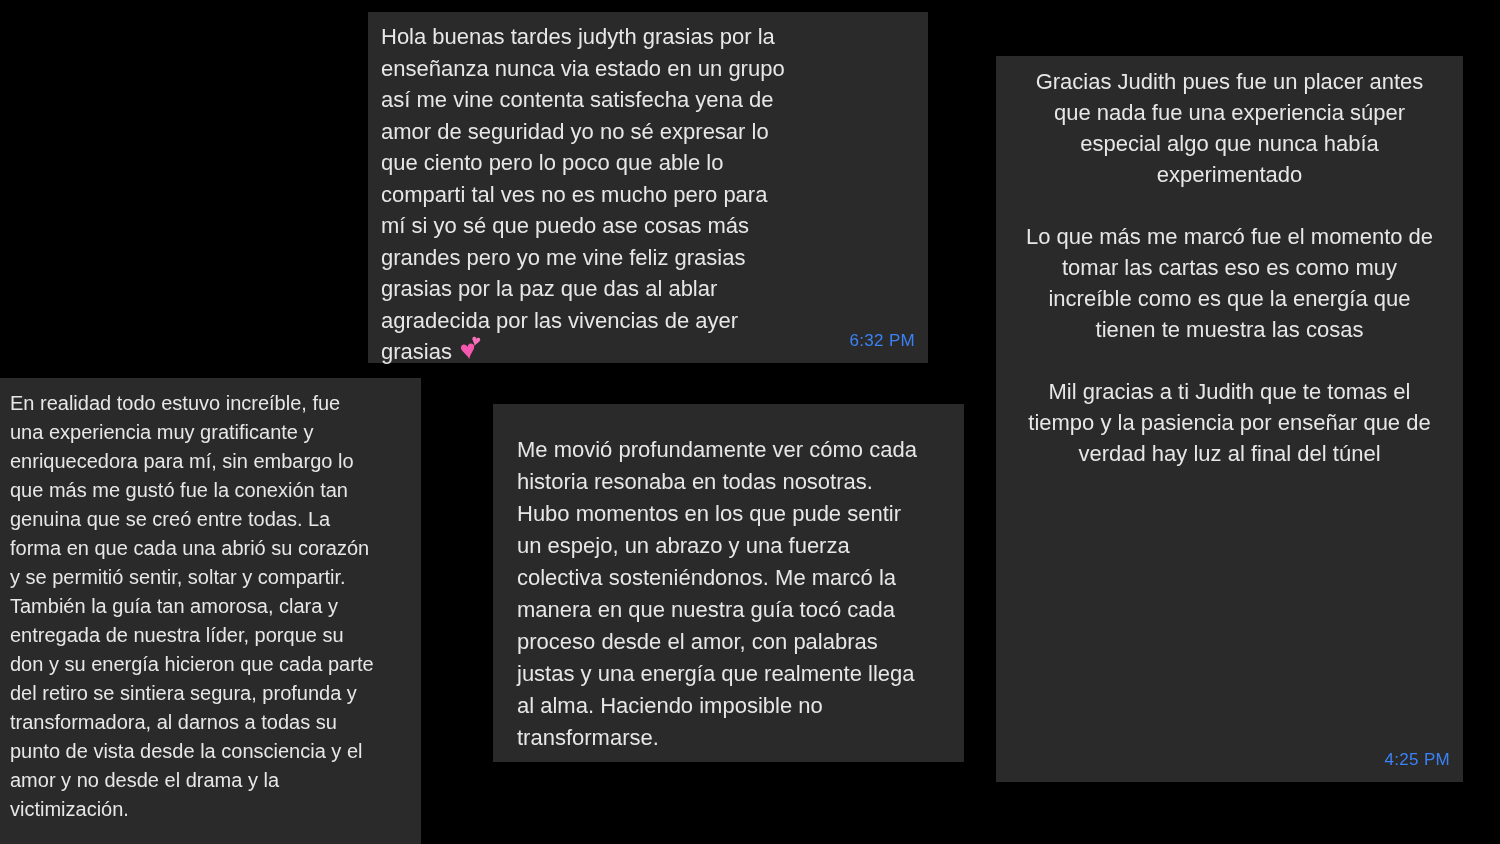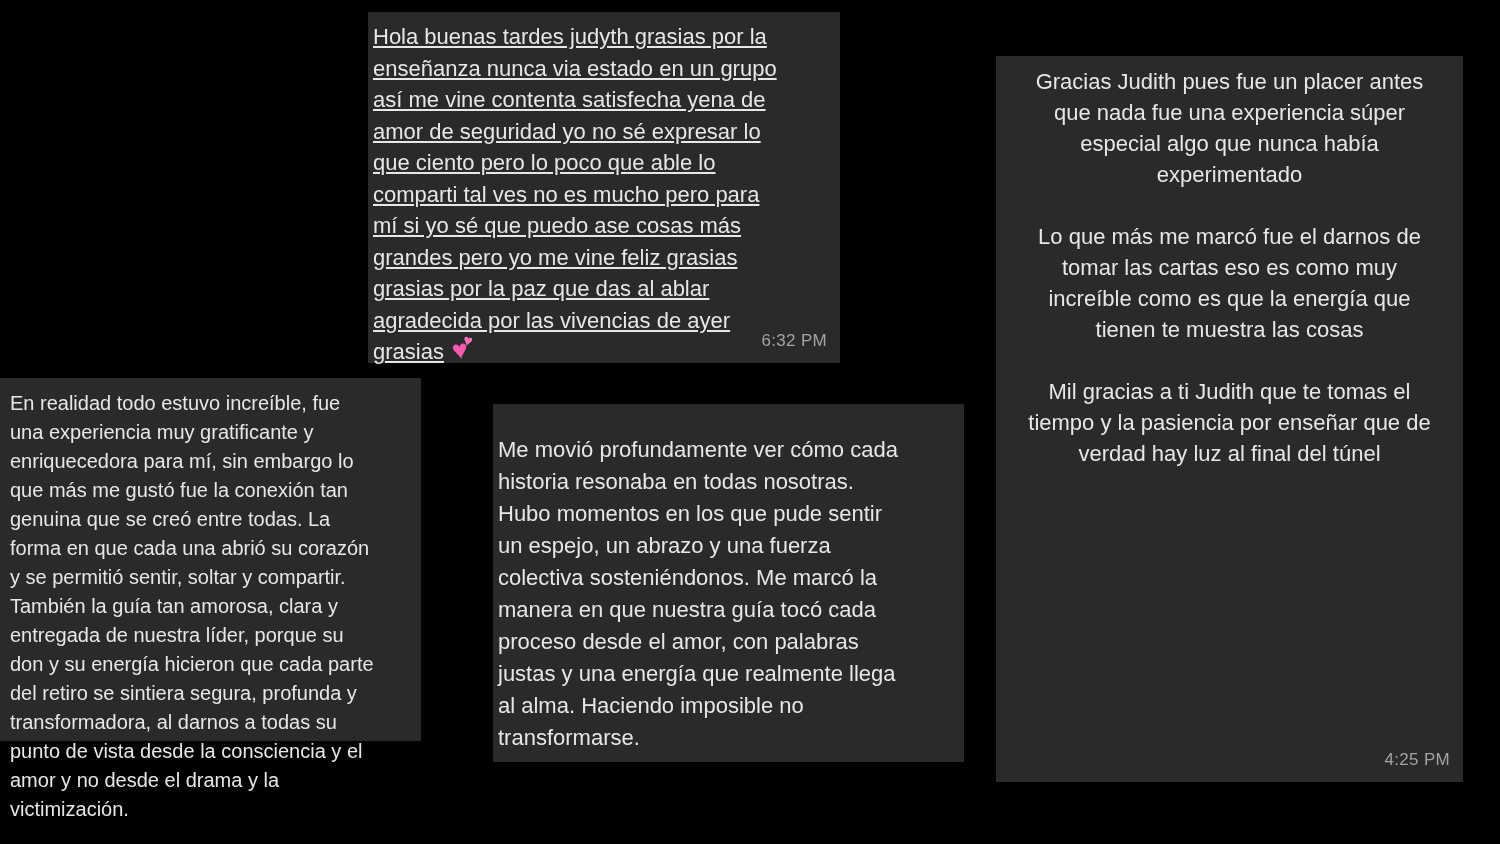--- a/index.html
+++ b/index.html
@@ -14,46 +14,46 @@
     position:absolute;
     background:#2a2a2a;
     color:#e7e7e7;
     box-sizing:border-box;
   }
   .msg-text{
     white-space:pre-line;
     letter-spacing:0;
   }
   #bubble-top{
-    left:368px;top:12px;width:472px;height:351px;
-    padding:9px 5px;
-    font-size:22px;line-height:31.5px;text-decoration:underline;
+    left:368px;top:12px;width:560px;height:351px;
+    padding:9px 13px;
+    font-size:22px;line-height:31.5px;
   }
   #bubble-left{
-    left:0;top:378px;width:421px;height:363px;
+    left:0;top:378px;width:421px;height:466px;
     padding:11px 10px;
     font-size:20px;line-height:29px;
   }
   #bubble-center{
     left:493px;top:404px;width:471px;height:358px;
-    padding:30px 5px;
+    padding:30px 24px;
     font-size:22px;line-height:32px;
   }
   #bubble-right{
     left:996px;top:56px;width:467px;height:726px;
     padding:10px 13px;
     font-size:22px;line-height:31px;text-align:center;
   }
   #bubble-right .para{margin:0 0 31px 0;}
   #bubble-right .para:last-of-type{margin-bottom:12px;}
   .timestamp{
     position:absolute;
     right:13px;bottom:7px;
     font-size:17px;
-    color:#a3a3a3;
+    color:#3b82f6;
     letter-spacing:0.3px;
   }
   .two-hearts{
     display:inline-block;
     position:relative;
     margin-left:8px;
     line-height:0;
   }
   .heart-big{
     color:#f558ae;
@@ -119,21 +119,21 @@
 justas y una energía que realmente llega
 al alma. Haciendo imposible no
 transformarse.</div>
 </div>
 
 <div class="bubble" id="bubble-right">
   <div class="msg-text para">Gracias Judith pues fue un placer antes
 que nada fue una experiencia súper
 especial algo que nunca había
 experimentado</div>
-  <div class="msg-text para">Lo que más me marcó fue el darnos de
+  <div class="msg-text para">Lo que más me marcó fue el momento de
 tomar las cartas eso es como muy
 increíble como es que la energía que
 tienen te muestra las cosas</div>
   <div class="msg-text para">Mil gracias a ti Judith que te tomas el
 tiempo y la pasiencia por enseñar que de
 verdad hay luz al final del túnel</div>
   <span class="timestamp">4:25 PM</span>
 </div>
 
 </body></html>

